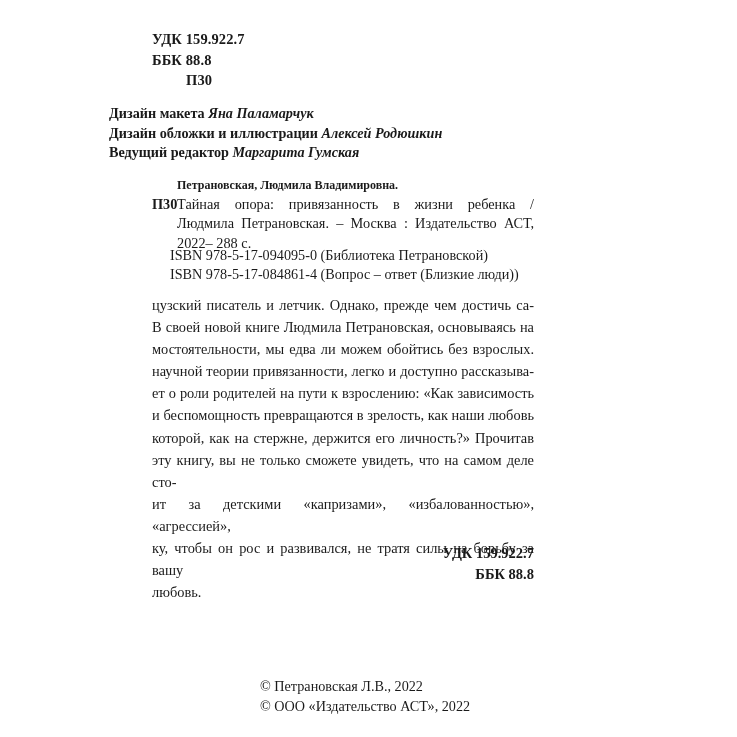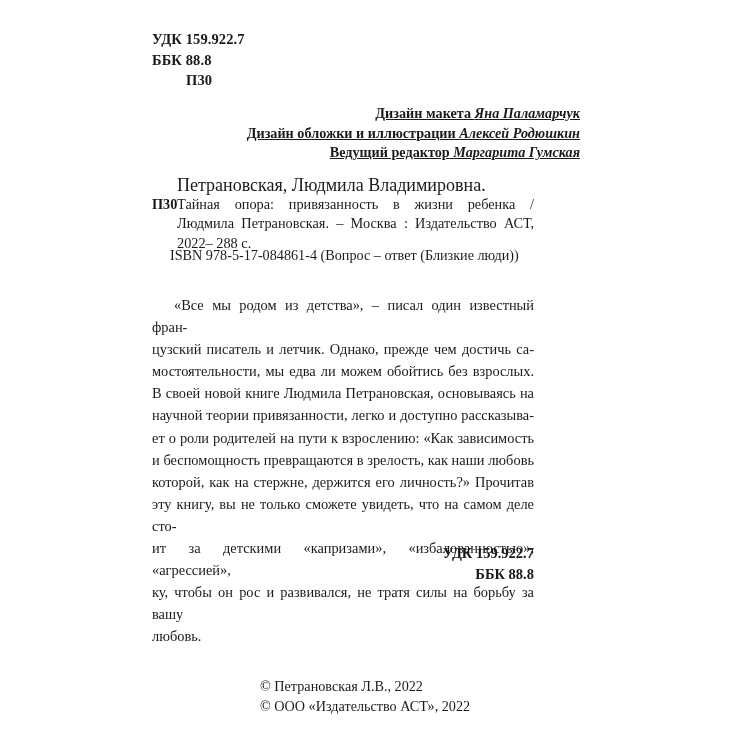--- a/index.html
+++ b/index.html
@@ -35,44 +35,43 @@
     letter-spacing: 0.1px;
   }
   .codes-top .code-line { white-space: nowrap; }
   .codes-top .code-index {
     padding-left: 34px;
   }
 
   
   .credits {
     position: absolute;
-    left: 130px;
+    left: 109px;
     top: 104px;
     width: 450px;
-    text-align: right;
+    text-align: left;
     font-size: 14.2px;
     line-height: 19.6px;
     font-weight: bold;
-    text-decoration: underline;
   }
   .credits .credit-line { white-space: nowrap; }
   .credits .person {
     font-style: italic;
   }
 
   
   .biblio {
     position: absolute;
     left: 152px;
     top: 176px;
     width: 382px;
   }
   .biblio-author {
-    font-weight: normal;
-    font-size: 18px;
+    font-weight: bold;
+    font-size: 12px;
     line-height: 19px;
     padding-left: 25px;
   }
   .biblio-body {
     position: relative;
     font-size: 14.3px;
     line-height: 19.4px;
     text-align: justify;
     text-justify: inter-word;
     padding-left: 25px;
@@ -178,28 +177,28 @@
     <div class="biblio-author">Петрановская, Людмила Владимировна.</div>
     <div class="biblio-body">
       <span class="biblio-index">П30</span>
       <span class="desc-first">Тайная опора: привязанность в жизни ребенка /</span>
       <span class="desc-mid">Людмила Петрановская. – Москва : Издательство АСТ,</span>
       <span class="desc-last">2022– 288 с.</span>
     </div>
   </div>
 
   <div class="isbn-block">
+    <div class="isbn-line">ISBN 978-5-17-094095-0 (Библиотека Петрановской)</div>
     <div class="isbn-line">ISBN 978-5-17-084861-4 (Вопрос – ответ (Близкие люди))</div>
   </div>
 
   <div class="annotation">
-    <span class="ann-line first">«Все мы родом из детства», – писал один известный фран-</span>
     <span class="ann-line">цузский писатель и летчик. Однако, прежде чем достичь са-</span>
+    <span class="ann-line">В своей новой книге Людмила Петрановская, основываясь на</span>
     <span class="ann-line">мостоятельности, мы едва ли можем обойтись без взрослых.</span>
-    <span class="ann-line">В своей новой книге Людмила Петрановская, основываясь на</span>
     <span class="ann-line">научной теории привязанности, легко и доступно рассказыва-</span>
     <span class="ann-line">ет о роли родителей на пути к взрослению: «Как зависимость</span>
     <span class="ann-line">и беспомощность превращаются в зрелость, как наши любовь</span>
     <span class="ann-line">которой, как на стержне, держится его личность?»  Прочитав</span>
     <span class="ann-line">эту книгу, вы не только сможете увидеть, что на самом деле сто-</span>
     <span class="ann-line">ит за детскими «капризами», «избалованностью», «агрессией»,</span>
     <span class="ann-line">ку, чтобы он рос и развивался, не тратя силы на борьбу за вашу</span>
     <span class="ann-line last">любовь.</span>
   </div>
 

